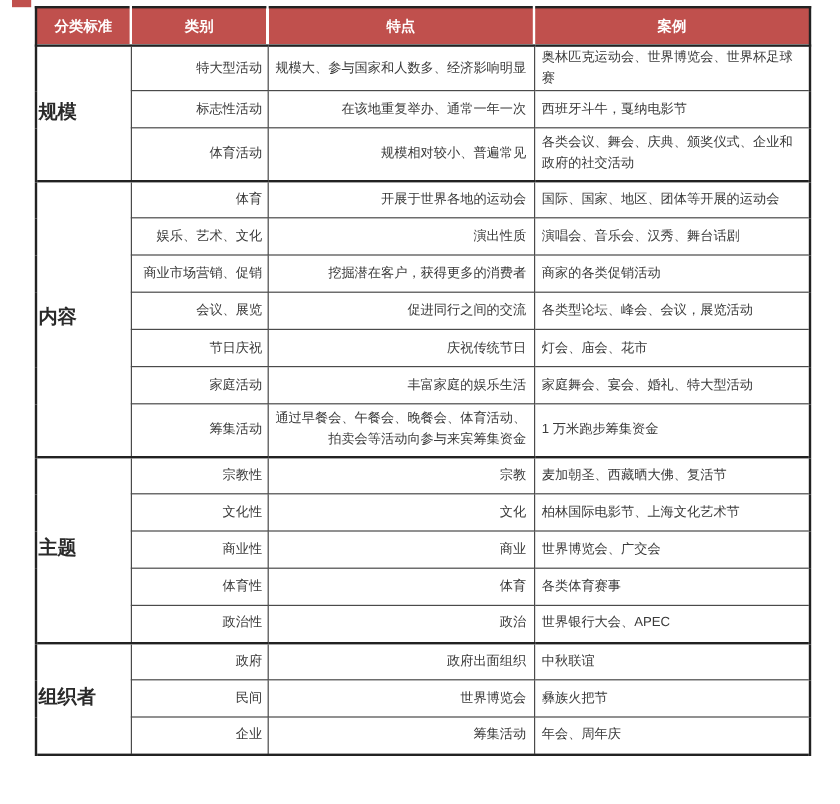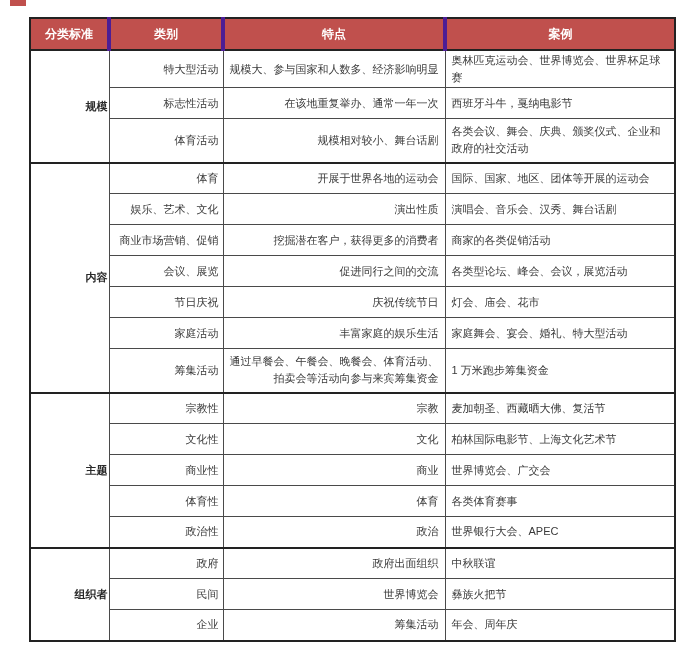--- a/index.html
+++ b/index.html
@@ -19,21 +19,21 @@
     position: absolute;
     left: 10px;
     top: 0;
     width: 16px;
     height: 6px;
     background: var(--header-bg, #c0504d);
   }
   table.cls-table {
     position: absolute;
     left: 29px;
-    top: 17px;
+    top: 5px;
     width: 645px;
     border-collapse: collapse;
     table-layout: fixed;
     border: 2px solid var(--border-dark, #222222);
   }
   th, td {
     border: 1px solid var(--border-thin, #4a4a4a);
     font-size: 11px;
     color: var(--body-text, #3a3a3a);
     line-height: 1.55;
@@ -41,32 +41,32 @@
   }
   thead tr { height: 32px; }
   th {
     background: var(--header-bg, #c0504d);
     color: var(--header-text, #ffffff);
     font-weight: bold;
     font-size: 12px;
     text-align: center;
     border-top: 2px solid var(--border-dark, #222222);
     border-bottom: 2px solid var(--border-dark, #222222);
-    border-left: 4px solid #4c1d95;
+    border-left: 2px solid #4c1d95;
     border-right: 2px solid #ffffff;
   }
   th:first-child { border-left: 2px solid var(--border-dark, #222222); }
   th:last-child  { border-right: 2px solid var(--border-dark, #222222); }
   tbody tr { height: 31px; }
   tbody tr.tall { height: 44px; }
   tr.group-start td { border-top: 2px solid var(--border-dark, #222222); }
   td.group-label {
     font-weight: bold;
-    font-size: 11px;
-    text-align: right;
+    font-size: 16px;
+    text-align: left;
     color: #2a2a2a;
     border-left: 2px solid var(--border-dark, #222222);
   }
   td.cat  { text-align: right; padding: 1px 4px; }
   td.feat { text-align: right;   padding: 1px 6px; }
   td.ex   { text-align: left;   padding: 1px 6px; border-right: 2px solid var(--border-dark, #222222); }
 </style>
 </head>
 <body>
 
@@ -95,21 +95,21 @@
           <td class="feat">规模大、参与国家和人数多、经济影响明显</td>
           <td class="ex">奥林匹克运动会、世界博览会、世界杯足球赛</td>
         </tr>
         <tr>
           <td class="cat">标志性活动</td>
           <td class="feat">在该地重复举办、通常一年一次</td>
           <td class="ex">西班牙斗牛，戛纳电影节</td>
         </tr>
         <tr class="tall">
           <td class="cat">体育活动</td>
-          <td class="feat">规模相对较小、舞台话剧</td>
+          <td class="feat">规模相对较小、普遍常见</td>
           <td class="ex">各类会议、舞会、庆典、颁奖仪式、企业和政府的社交活动</td>
         </tr>
         <tr class="group-start">
           <td class="group-label" rowspan="7">内容</td>
           <td class="cat">体育</td>
           <td class="feat">开展于世界各地的运动会</td>
           <td class="ex">国际、国家、地区、团体等开展的运动会</td>
         </tr>
         <tr>
           <td class="cat">娱乐、艺术、文化</td>

